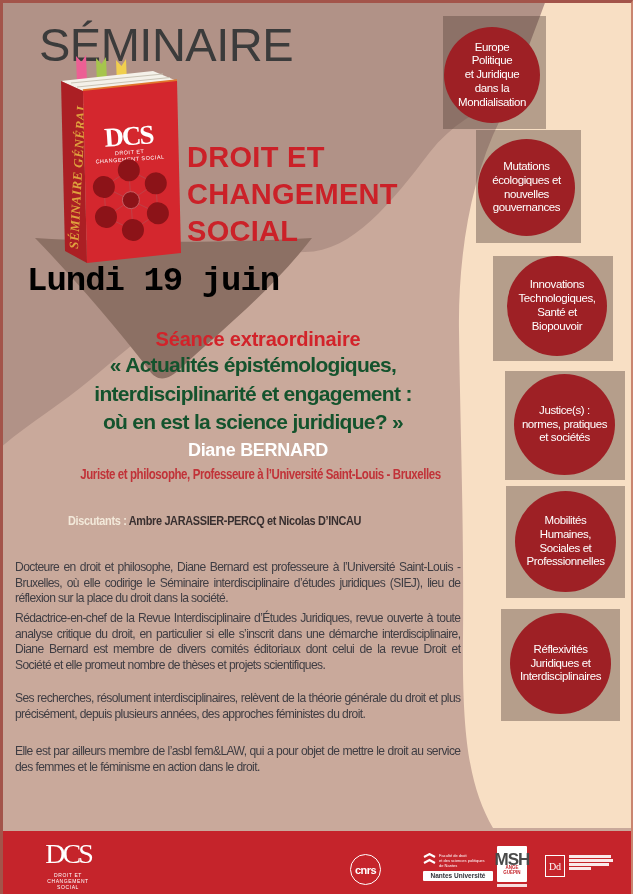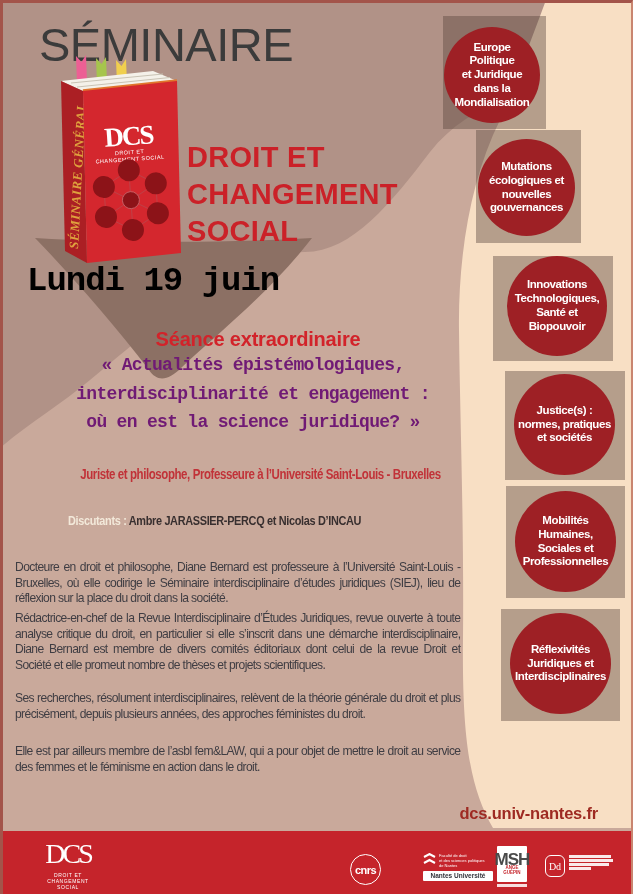--- a/index.html
+++ b/index.html
@@ -17,52 +17,52 @@
   
   .title1{left:36px;top:18px;font-size:47px;font-weight:normal;color:#3b3b3b;letter-spacing:-0.5px;line-height:1;}
   .title2{left:183px;top:76px;font-size:49px;font-weight:bold;color:#3b3b3b;letter-spacing:4px;line-height:1;}
   .subtitle{left:184px;top:136px;font-size:29px;font-weight:bold;color:#cb2128;line-height:37px;letter-spacing:0.3px;}
 
   
   .date{left:24px;top:259px;font-size:34px;font-weight:bold;color:#000000;letter-spacing:-1px;font-family:Liberation Mono, monospace;}
   .time{left:269px;top:262px;font-size:31px;font-weight:bold;color:#ffffff;letter-spacing:-0.5px;}
   .location{left:26px;top:303px;font-size:17.5px;font-weight:bold;color:#ffffff;letter-spacing:-0.3px;}
   .session{left:0;top:325px;width:510px;text-align:center;font-size:20px;font-weight:bold;color:#d2232a;letter-spacing:-0.2px;}
-  .quote{left:0;top:348px;width:500px;text-align:center;font-size:18px;font-weight:bold;color:#701a75;letter-spacing:-0.7px;line-height:28.5px;font-family:Liberation Mono, monospace;}
+  .quote{left:0;top:348px;width:500px;text-align:center;font-size:21px;font-weight:bold;color:#14532d;letter-spacing:-0.7px;line-height:28.5px;}
   .speaker{left:0;top:437px;width:510px;text-align:center;font-size:18px;font-weight:bold;color:#ffffff;letter-spacing:-0.3px;}
   .affiliation{left:0;top:463px;width:515px;text-align:center;font-size:14px;font-weight:bold;color:#c13238;letter-spacing:-0.5px;transform:scaleX(0.82);transform-origin:50% 50%;}
   .discutants{left:65px;top:510px;font-size:13px;font-weight:bold;color:#382f2f;letter-spacing:-0.4px;transform:scaleX(0.84);transform-origin:0 0;white-space:nowrap;}
   .discutants .lbl{color:#f3e9da;}
 
   
   .para{left:12px;width:479px;font-size:13px;line-height:15.5px;letter-spacing:-0.65px;color:#3f3d43;text-align:justify;transform:scaleX(0.93);transform-origin:0 0;}
   .p1{top:556px;} .p2{top:607px;} .p3{top:687px;} .p4{top:740px;}
 
   
   .sq{position:absolute;background:rgba(88,70,59,0.42);}
-  .circle{position:absolute;background:#9e2025;border-radius:50%;display:flex;align-items:center;justify-content:center;text-align:center;color:#fff;font-weight:bold;font-size:11.5px;line-height:1.2;letter-spacing:-0.4px;}
+  .circle{position:absolute;background:#9e2025;border-radius:50%;display:flex;align-items:center;justify-content:center;text-align:center;color:#fff;font-weight:normal;font-size:11.5px;line-height:1.2;letter-spacing:-0.4px;}
 
   
   .url{right:33px;top:801px;font-size:16.5px;font-weight:600;color:#9e2a22;letter-spacing:-0.2px;}
   .bar{left:-3px;top:828px;width:633px;height:66px;background:#c5242b;}
   .dcslogo{position:absolute;left:36px;top:8px;width:64px;text-align:center;color:#fff;}
   .dcslogo .big{font-family:"Liberation Serif","DejaVu Serif",serif;font-size:28px;line-height:30px;letter-spacing:-3px;}
   .dcslogo .small{font-size:5px;letter-spacing:0.6px;line-height:6px;margin-top:3px;}
   .cnrs{position:absolute;left:350px;top:23px;width:29px;height:29px;border:1.6px solid #fff;border-radius:50%;display:flex;align-items:center;justify-content:center;color:#fff;font-weight:bold;font-size:11px;letter-spacing:-0.5px;}
   .nantes{position:absolute;left:423px;top:22px;width:70px;}
   .nantes .row{display:flex;gap:3px;align-items:flex-start;}
   .nantes .tiny{font-size:4px;line-height:5px;color:#fff;}
   .nantes .pill{margin-top:3px;background:#fff;color:#33333a;font-weight:bold;font-size:6.5px;line-height:10px;text-align:center;border-radius:1px;}
   .msh{position:absolute;left:497px;top:15px;width:30px;text-align:center;}
   .msh .box{background:#fff;width:30px;height:36px;border-radius:1px;display:flex;flex-direction:column;align-items:center;justify-content:center;}
   .msh .m{font-weight:bold;font-size:17px;line-height:11px;color:#4a4a4a;letter-spacing:-1px;}
   .msh .a{font-size:4.5px;line-height:5px;color:#c5242b;font-weight:bold;}
   .msh .under{margin-top:2px;height:2.5px;background:rgba(255,255,255,0.85);}
   .dd{position:absolute;left:545px;top:24px;display:flex;gap:4px;align-items:flex-start;}
-  .dd .box{width:18px;height:20px;border:1.5px solid #fff;border-radius:6px;display:flex;align-items:center;justify-content:center;color:#fff;font-family:"Liberation Serif","DejaVu Serif",serif;font-size:10px;}
+  .dd .box{width:18px;height:20px;border:1.5px solid #fff;border-radius:0;display:flex;align-items:center;justify-content:center;color:#fff;font-family:"Liberation Serif","DejaVu Serif",serif;font-size:10px;}
   .dd .bars div{height:2.5px;background:rgba(255,255,255,0.9);margin-bottom:1.5px;}
 </style>
 </head>
 <body>
 
 <div class="poster">
 
   <svg class="bg" viewBox="0 0 633 894" aria-hidden="true">
     <rect x="0" y="0" width="633" height="894" fill="#c9a99b"></rect>
     <path d="M0,0 H633 V70 C550,80 472,98 430,152 C392,202 352,252 305,252 C240,252 150,330 90,380 C60,405 28,424 0,448 Z" fill="#b19287"></path>
@@ -126,31 +126,31 @@
 
   <div class="sq" style="left:503px;top:483px;width:119px;height:112px;"></div>
   <div class="circle" style="left:512px;top:488px;width:101px;height:101px;">Mobilités<br>Humaines,<br>Sociales et<br>Professionnelles</div>
 
   <div class="sq" style="left:498px;top:606px;width:119px;height:112px;"></div>
   <div class="circle" style="left:507px;top:610px;width:101px;height:101px;">Réflexivités<br>Juridiques et<br>Interdisciplinaires</div>
 
   <div class="abs date">Lundi 19 juin</div>
   <div class="abs session">Séance extraordinaire</div>
   <div class="abs quote">« Actualités épistémologiques,<br>interdisciplinarité et engagement :<br>où en est la science juridique? »</div>
+  <div class="abs speaker">Diane BERNARD</div>
   <div class="abs affiliation">Juriste et philosophe, Professeure à l’Université Saint-Louis - Bruxelles</div>
   <div class="abs discutants">
     <span class="lbl">Discutants : </span><span>Ambre JARASSIER-PERCQ et Nicolas D’INCAU</span>
   </div>
 
   <div class="abs para p1">Docteure en droit et philosophe, Diane Bernard est professeure à l’Université Saint-Louis - Bruxelles, où elle codirige le Séminaire interdisciplinaire d’études juridiques (SIEJ), lieu de réflexion sur la place du droit dans la société.</div>
   <div class="abs para p2">Rédactrice-en-chef de la  Revue Interdisciplinaire d’Études Juridiques, revue ouverte à toute analyse critique du droit, en particulier si elle s’inscrit dans une démarche interdisciplinaire, Diane Bernard est membre de divers comités éditoriaux dont celui de la revue Droit et Société et elle promeut nombre de thèses et projets scientifiques.</div>
   <div class="abs para p3">Ses recherches, résolument interdisciplinaires, relèvent de la théorie générale du droit et plus précisément, depuis plusieurs années, des approches féministes du droit.</div>
   <div class="abs para p4">Elle est par ailleurs membre de l’asbl fem&amp;LAW, qui a pour objet de mettre le droit au service des femmes et le féminisme en action dans le droit.</div>
 
-  <div class="abs url">dcs.univ-nantes.fr</div>
 
   <div class="abs bar">
     <div class="dcslogo">
       <div class="big">DCS</div>
       <div class="small">DROIT ET<br>CHANGEMENT SOCIAL</div>
     </div>
     <div class="cnrs">cnrs</div>
     <div class="nantes">
       <div class="row">
         <svg width="13" height="12" viewBox="0 0 13 12">

